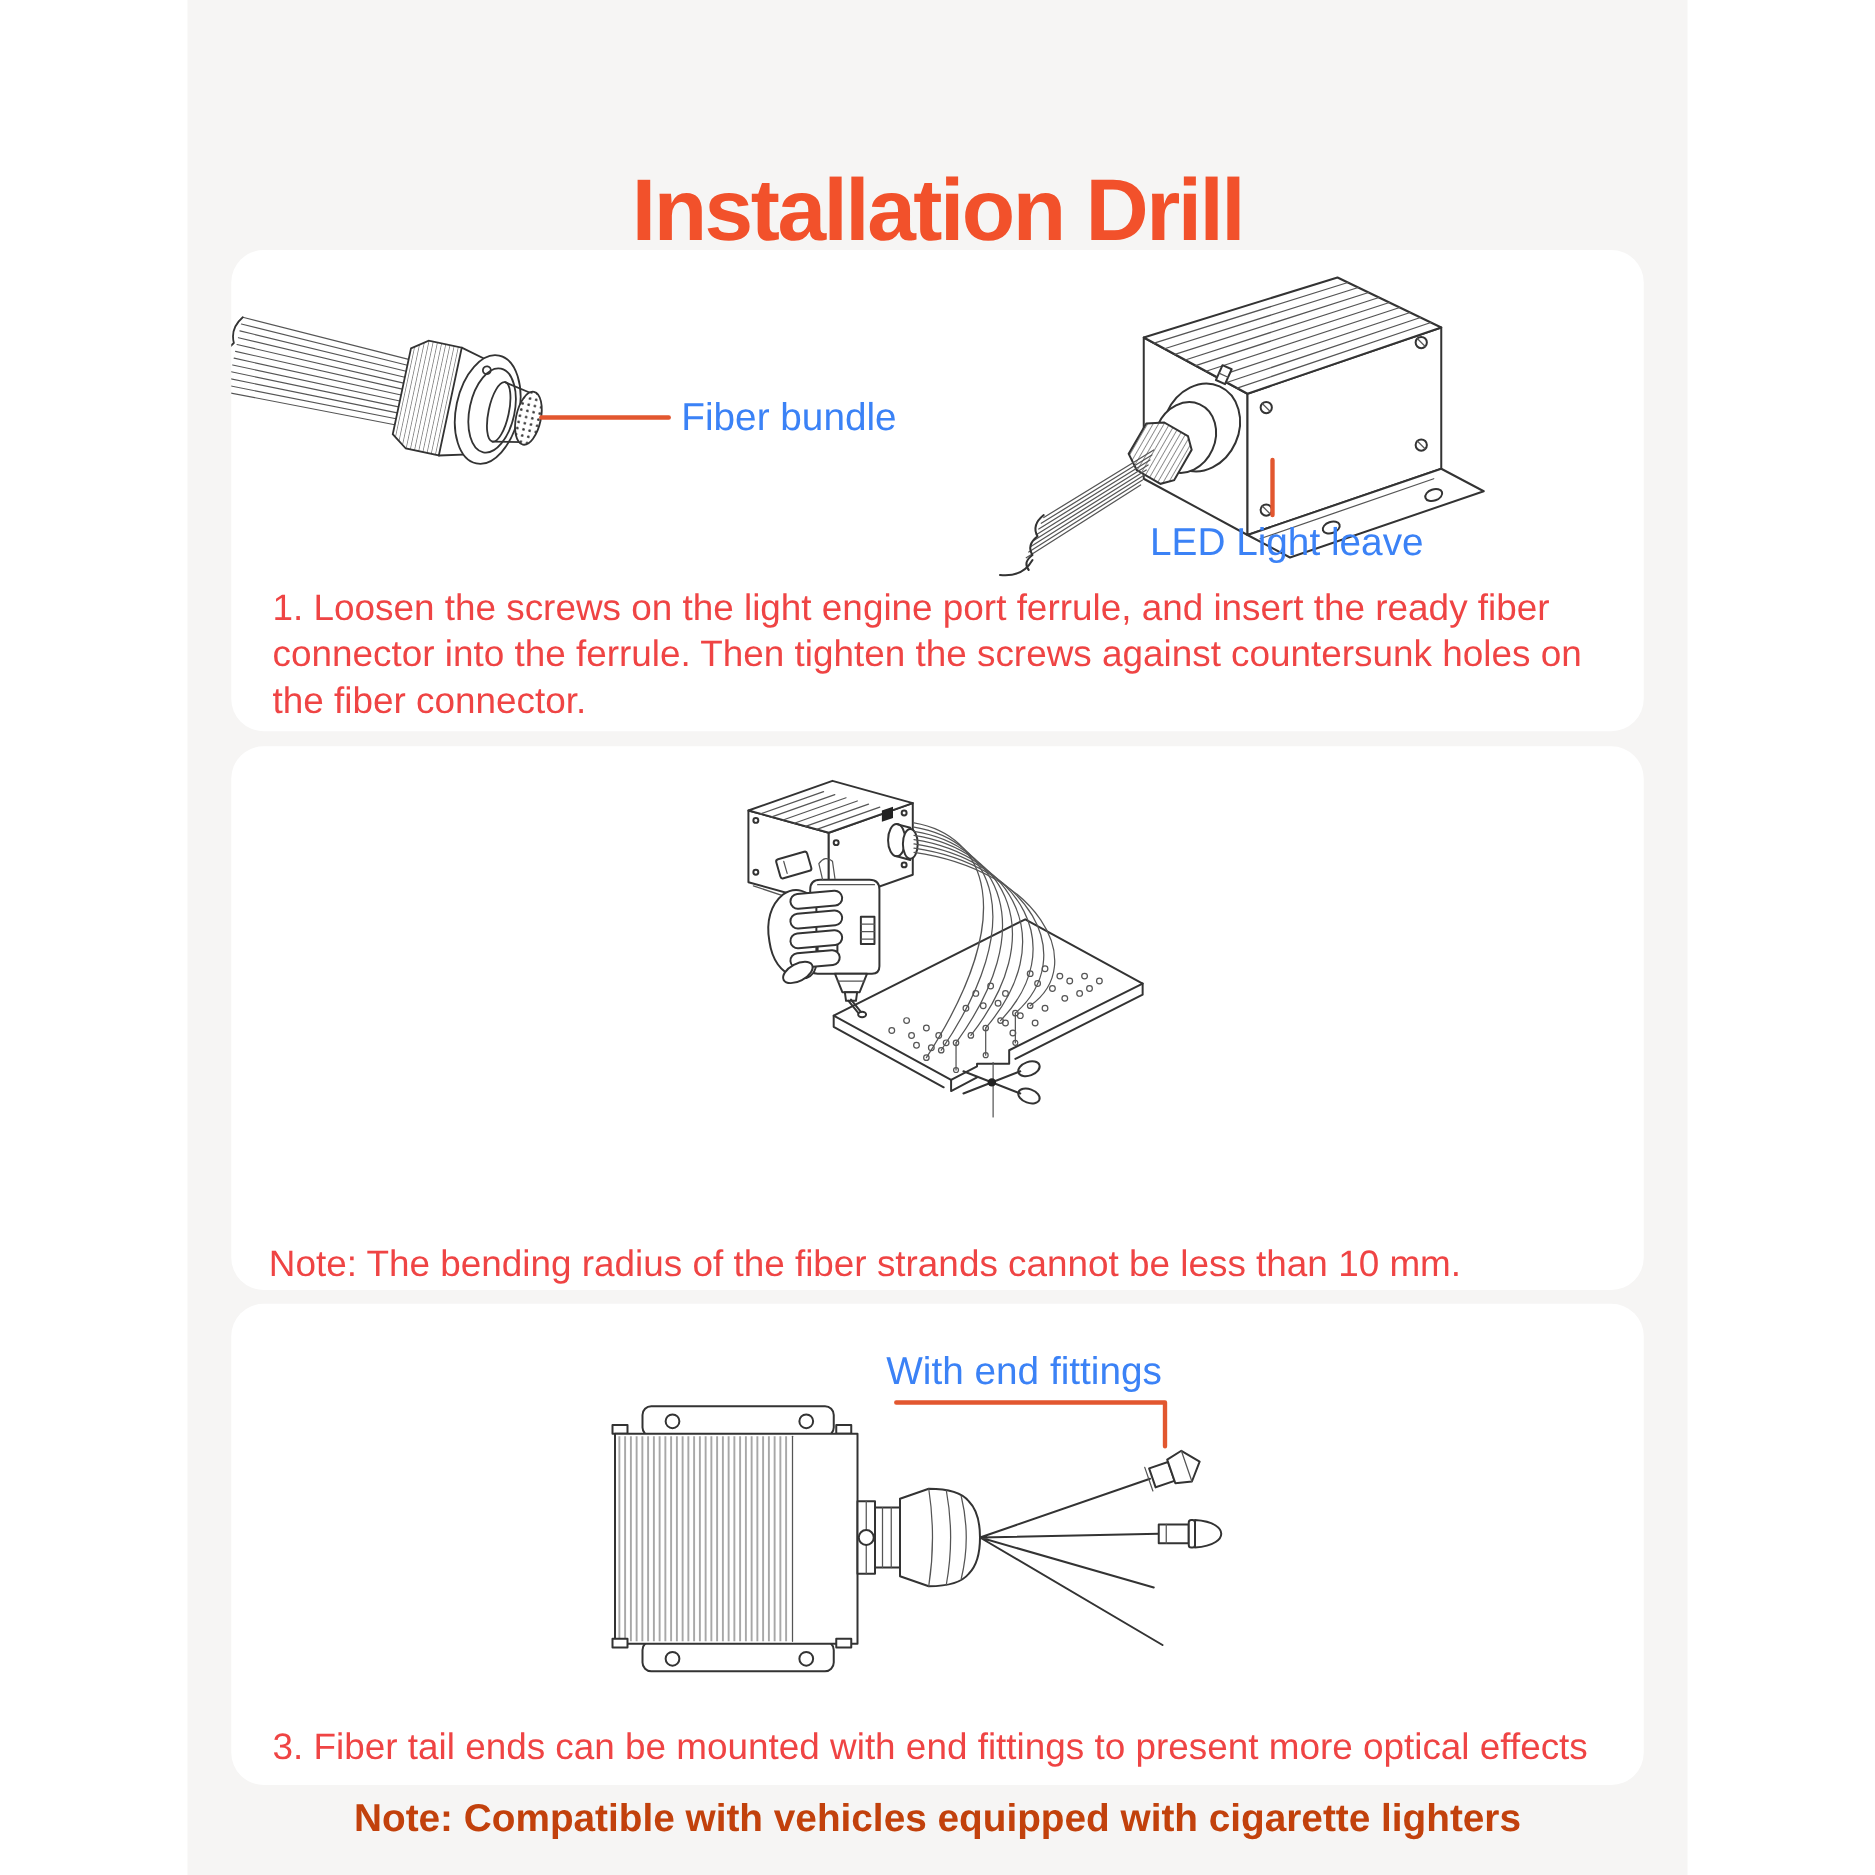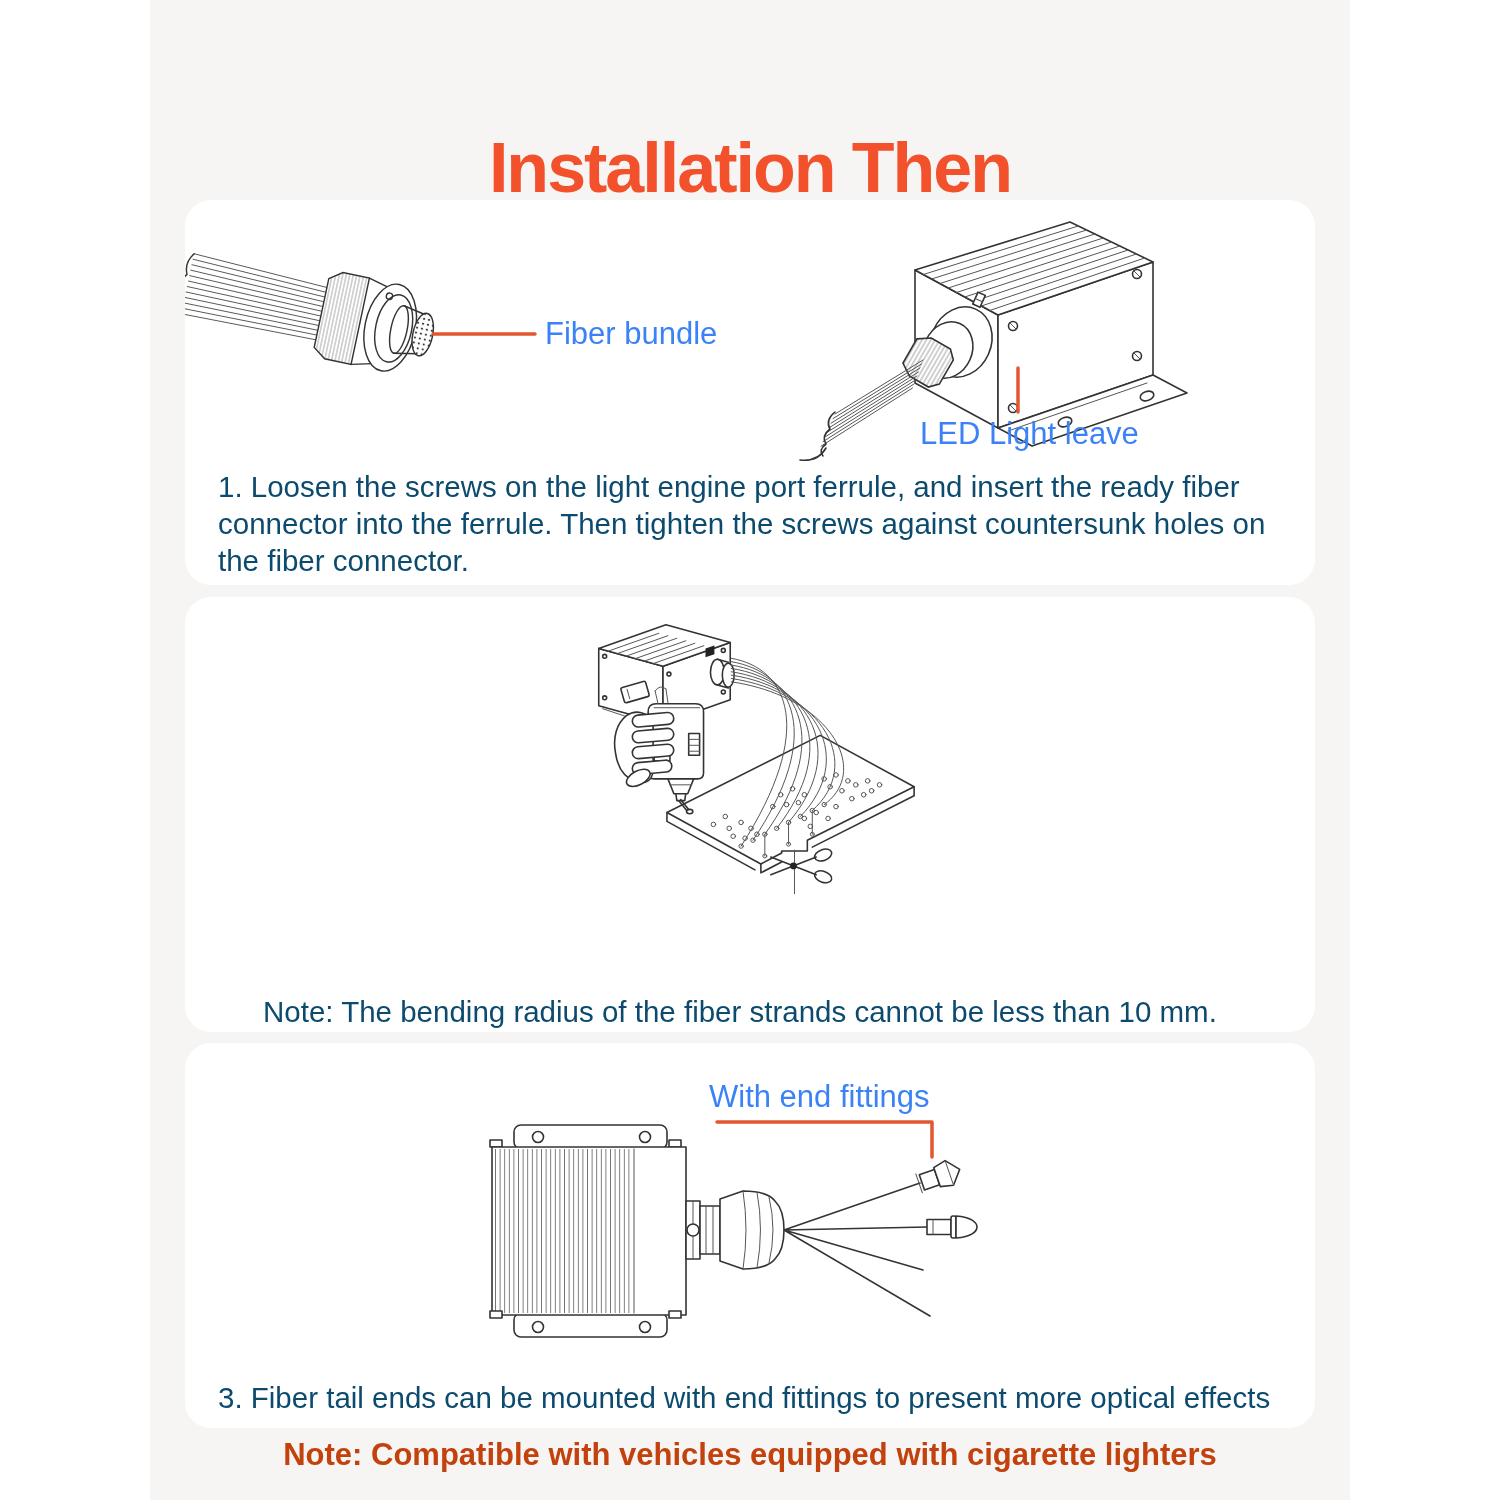--- a/index.html
+++ b/index.html
@@ -10,40 +10,40 @@
       font-size:70px;line-height:82px;font-weight:bold;letter-spacing:-2px;color:#F2512B;}
   .card{position:absolute;left:185px;width:1130px;background:#ffffff;border-radius:26px;}
   .card1{top:200px;height:385px;}
   .card2{top:597px;height:435px;}
   .card3{top:1043px;height:385px;}
   svg.art{position:absolute;left:0;top:0;width:100%;height:100%;display:block;}
   .label{position:absolute;font-size:31px;line-height:36px;color:#3b82f6;white-space:nowrap;}
   .lbl-fiber{left:360px;top:116px;}
   .lbl-led{left:735px;top:216px;}
   .lbl-fit{left:524px;top:36px;}
-  .step{position:absolute;margin:0;font-size:29.5px;line-height:37px;color:#0c4a6e;}
+  .step{position:absolute;margin:0;font-size:29.5px;line-height:37px;color:#ef4444;}
   .card1 .step{left:33px;top:268px;width:1085px;}
   .card2 .step-main{left:30px;top:276px;width:1090px;}
-  .card2 .step-note{left:30px;top:396px;width:1090px;margin-left:48px;}
+  .card2 .step-note{left:30px;top:396px;width:1090px;}
   .card3 .step{left:33px;top:336px;width:1090px;}
   .footer-note{position:absolute;top:1437px;left:0;width:1500px;text-align:center;
       font-size:31px;font-weight:bold;color:#c2410c;}
   
   .s{stroke:#333;stroke-width:1.6;fill:none;stroke-linejoin:round;stroke-linecap:round;}
   .sw{stroke:#333;stroke-width:1.6;fill:#fff;stroke-linejoin:round;}
   .f{stroke:#555;stroke-width:1;fill:none;stroke-linecap:round;}
   .d{fill:#222;stroke:none;}
   .leader{stroke:#E2572F;stroke-width:3.5;fill:none;stroke-linecap:round;stroke-linejoin:round;}
 </style>
 </head>
 <body>
 
 <div class="panel"></div>
 
-<h1 class="page-title">Installation Then</h1>
+<h1 class="page-title">Installation Drill</h1>
 
 <section class="card card1">
   <svg class="art" viewBox="0 0 1130 385" aria-hidden="true">
     <defs>
       <pattern id="dotp" width="5.6" height="5.6" patternUnits="userSpaceOnUse">
         <rect width="5.6" height="5.6" fill="#fff"></rect>
           <circle cx="2.8" cy="2.8" r="1.2" fill="#3a3a3a"></circle>
       </pattern>
       <pattern id="vl1" width="3.8" height="8" patternUnits="userSpaceOnUse">
         <rect width="3.8" height="8" fill="#fff"></rect>

